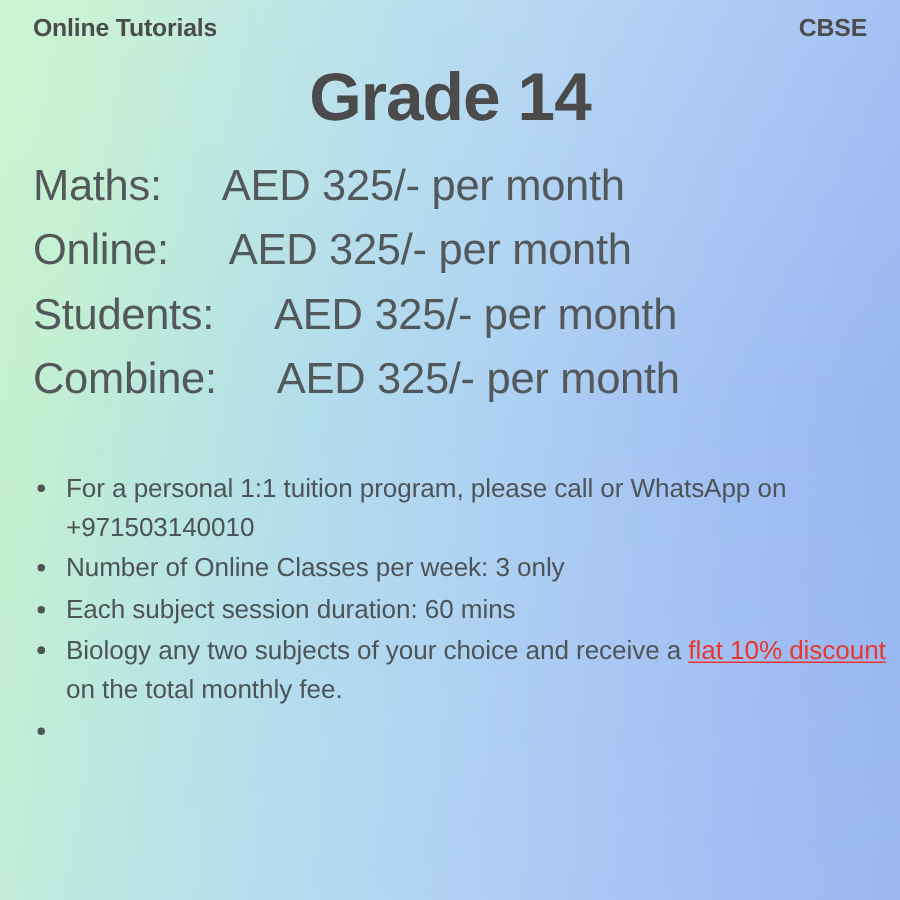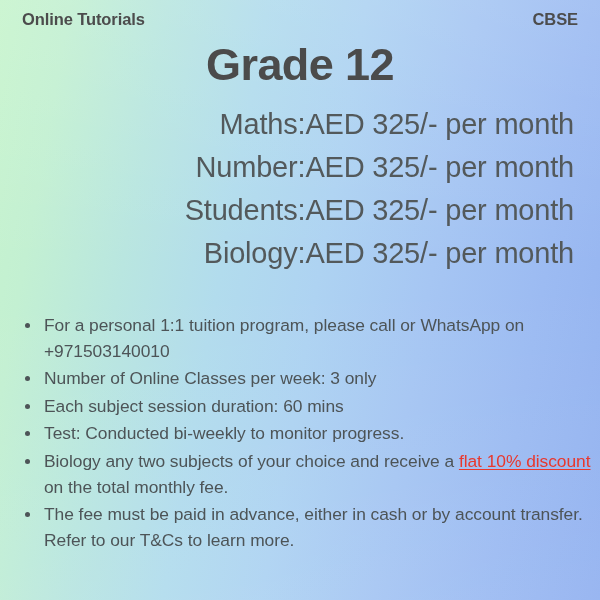--- a/index.html
+++ b/index.html
@@ -66,22 +66,23 @@
   
   .prices {
     position: absolute;
     top: 108px;
     left: 22px;
     right: 26px;
   }
   .price-row {
     display: flex;
     align-items: baseline;
-    justify-content: flex-end;
+    justify-content: flex-start;
     height: 43px;
+    gap: 40px;
   }
   .subject {
     font-size: 29px;
     color: #53595b;
     letter-spacing: -0.2px;
     white-space: nowrap;
   }
   .amount {
     font-size: 29px;
     color: #53595b;
@@ -123,61 +124,59 @@
 </head>
 <body>
 
 <div class="poster">
 
   <div class="header">
     <div class="brand">Online Tutorials</div>
     <div class="board">CBSE</div>
   </div>
 
-  <div class="title">Grade 12</div>
+  <div class="title">Grade 14</div>
 
   <div class="prices">
     <div class="price-row">
       <span class="subject">Maths:</span>
       <span class="amount">AED 325/- per month</span>
     </div>
     <div class="price-row">
-      <span class="subject">Number:</span>
+      <span class="subject">Online:</span>
       <span class="amount">AED 325/- per month</span>
     </div>
     <div class="price-row">
       <span class="subject">Students:</span>
       <span class="amount">AED 325/- per month</span>
     </div>
     <div class="price-row">
-      <span class="subject">Biology:</span>
+      <span class="subject">Combine:</span>
       <span class="amount">AED 325/- per month</span>
     </div>
   </div>
 
   <div class="notes">
     <div class="note">
       <span class="dot"></span>
       <span>For a personal 1:1 tuition program, please call or WhatsApp on +971503140010</span>
     </div>
     <div class="note">
       <span class="dot"></span>
       <span>Number of Online Classes per week: 3 only</span>
     </div>
     <div class="note">
       <span class="dot"></span>
       <span>Each subject session duration: 60 mins</span>
     </div>
     <div class="note">
       <span class="dot"></span>
-      <span>Test: Conducted bi-weekly to monitor progress.</span>
     </div>
     <div class="note">
       <span class="dot"></span>
       <span>Biology any two subjects of your choice and receive a </span><span class="hl">flat 10% discount</span><span> on the total monthly fee.</span>
     </div>
     <div class="note">
       <span class="dot"></span>
-      <span>The fee must be paid in advance, either in cash or by account transfer. Refer to our T&amp;Cs to learn more.</span>
     </div>
   </div>
 
 </div>
 
 </body></html>

